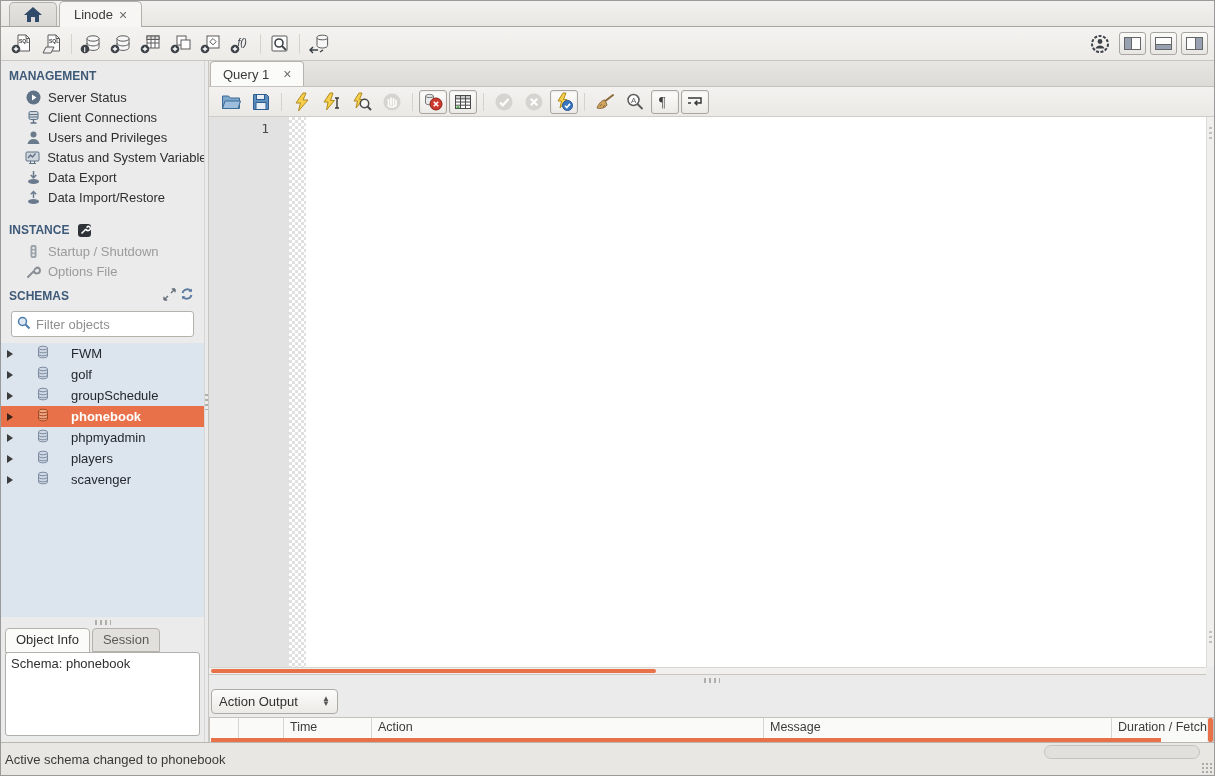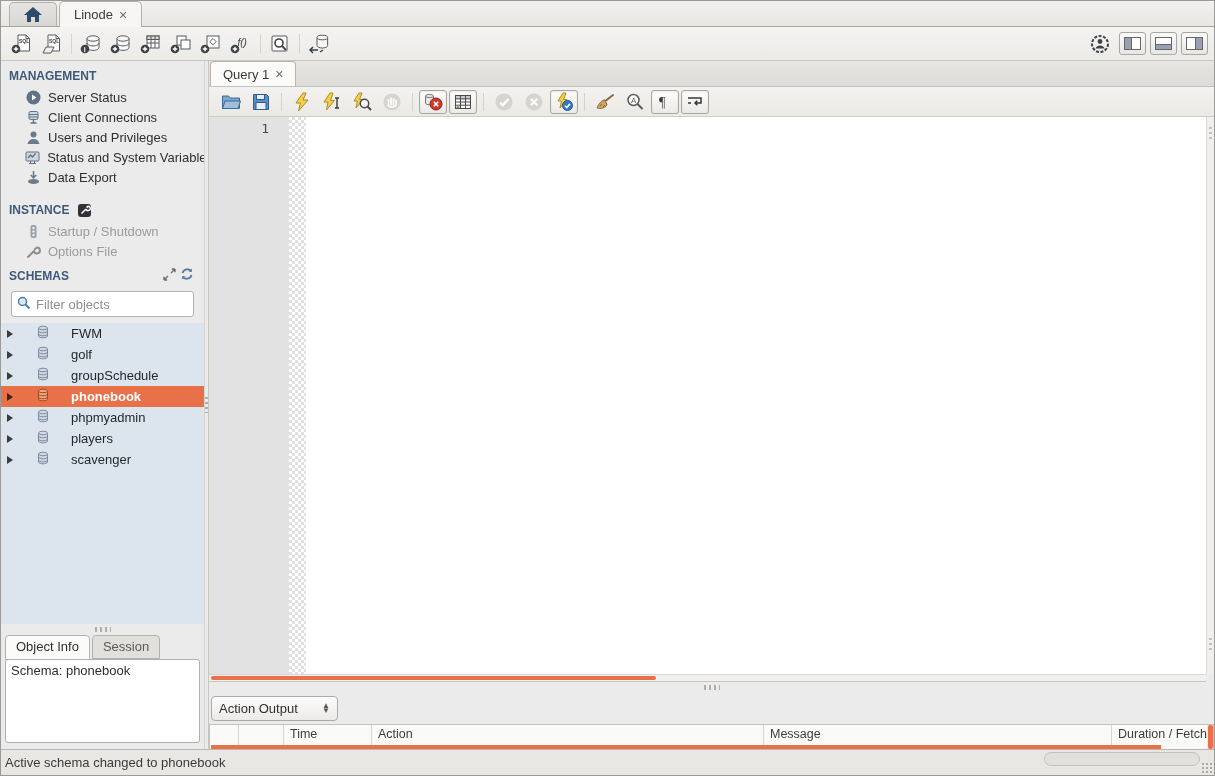--- a/index.html
+++ b/index.html
@@ -58,21 +58,21 @@
   .info-tab.active { background:#fbfbfa; color:#2f2f2f; position:relative; top:1px; padding-bottom:5px; }
   .info-box { flex:none; height:84px; margin:0 4px 6px 4px; background:#fff; border:1px solid #b2afab; border-radius:3px; padding:3px 5px; font-size:13px; color:#2f2f2f; }
 
   
   .vsplit { width:5px; flex:none; background:#ebebeb; border-left:1px solid #d8d6d2; border-right:1px solid #c9c6c2; display:flex; align-items:center; justify-content:center; }
   .grip-dots-v { width:3px; height:16px; background:repeating-linear-gradient(#b0aeab 0 2px,transparent 2px 5px); }
 
   
   .main { flex:1; display:flex; flex-direction:column; min-width:0; min-height:0; background:#ebebeb; }
   .qtabs { height:26px; background:linear-gradient(#e8e6e3,#dddbd7); border-bottom:1px solid #c6c3bf; display:flex; align-items:flex-end; flex:none; }
-  .qtab { height:25px; display:flex; align-items:center; gap:6px; padding:12px 12px; background:#fbfbfa; border:1px solid #b7b4b0; border-bottom:none; border-radius:4px 4px 0 0; margin-left:1px; font-size:13px; color:#3a3a3a; }
+  .qtab { height:25px; display:flex; align-items:center; gap:14px; padding:12px 12px; background:#fbfbfa; border:1px solid #b7b4b0; border-bottom:none; border-radius:4px 4px 0 0; margin-left:1px; font-size:13px; color:#3a3a3a; }
 
   .etoolbar { height:30px; background:linear-gradient(#f3f2f0,#ebe9e6); border-bottom:1px solid #cfccc8; display:flex; align-items:center; padding:0 8px; gap:2px; flex:none; }
   .ebi { width:28px; height:24px; display:inline-flex; align-items:center; justify-content:center; }
   .ebi.pressed { border:1px solid #a9a6a2; border-radius:3px; background:linear-gradient(#fdfdfc,#eceae7); box-shadow:inset 0 1px 2px rgba(0,0,0,.08); }
   .e-sep { width:1px; height:18px; background:#d6d3cf; margin:0 4px; }
 
   .editor-row { flex:1; display:flex; min-height:0; background:#fff; }
   .gutter { width:80px; flex:none; background:#e2e2e2; text-align:right; padding:4px 20px 0 0; font-family:"DejaVu Sans Mono",monospace; font-size:13px; color:#4c4c4c; }
   .fold-strip { width:17px; flex:none; background-image:linear-gradient(45deg,#e0e0e0 25%,transparent 25%,transparent 75%,#e0e0e0 75%),linear-gradient(45deg,#e0e0e0 25%,transparent 25%,transparent 75%,#e0e0e0 75%); background-size:6px 6px; background-position:0 0,3px 3px; background-color:#fff; }
   .code-area { flex:1; background:#fff; }
@@ -90,21 +90,21 @@
   .out-top { height:32px; display:flex; align-items:center; padding-left:2px; flex:none; }
   .out-select { height:25px; min-width:127px; border:1px solid #aeaba7; border-radius:4px; background:linear-gradient(#fcfcfb,#eceae7); display:flex; align-items:center; padding:0 7px; gap:10px; font-size:13px; color:#2f2f2f; }
   .spin { display:flex; flex-direction:column; line-height:5px; font-size:8px; color:#555; margin-left:auto; }
   .out-grid { flex:1; background:#fafaf9; border:1px solid #c5c2be; border-bottom:none; position:relative; display:flex; overflow:hidden; }
   .oh-cell { border-right:1px solid #d8d6d3; font-size:12.5px; color:#3c3c3c; padding:2px 4px 0 6px; white-space:nowrap; overflow:hidden; }
   .orange-line { position:absolute; left:1px; bottom:0; height:4px; width:950px; background:#e8714a; }
   .out-vscroll { position:absolute; right:0; top:0; bottom:0; width:6px; background:#eceae7; }
   .out-vthumb { position:absolute; right:0; top:0; width:5px; height:100%; background:#e8714a; border-radius:2px; }
 
   
-  .statusbar { height:26px; flex:none; background:#e9e7e4; border-top:1px solid #b9b6b2; display:flex; align-items:center; padding:0 4px; font-size:13px; color:#3a3a3a; position:relative; }
+  .statusbar { height:33px; flex:none; background:#e9e7e4; border-top:1px solid #b9b6b2; display:flex; align-items:center; padding:0 4px; font-size:13px; color:#3a3a3a; position:relative; }
   .status-pill { position:absolute; right:14px; top:2px; width:156px; height:14px; border:1px solid #c6c3bf; border-radius:8px; background:#e2e0dd; }
   .corner-grip { position:absolute; right:1px; bottom:1px; width:12px; height:12px; background-image:radial-gradient(#adaaa6 1px,transparent 1.2px); background-size:4px 4px; }
 </style>
 </head>
 <body>
 
 <div class="app">
 
   <div class="tabbar">
     <div class="conn-tab">
@@ -294,20 +294,29 @@
       </div>
       <div class="side-item">
         <span class="ic">
             <svg width="15" height="15" viewBox="0 0 15 15">
               <path d="M7.5 1v6.5M4.8 5l2.7 2.8L10.2 5" stroke="#6b7b8d" stroke-width="1.5" fill="none"></path>
               <ellipse cx="7.5" cy="11.5" rx="5.5" ry="2.6" fill="#6b7b8d"></ellipse>
             </svg>
           </span>
         <span class="t">Data Export</span>
       </div>
+      <div class="side-item">
+        <span class="ic">
+            <svg width="15" height="15" viewBox="0 0 15 15">
+              <path d="M7.5 8V1.5M4.8 4.2L7.5 1.5l2.7 2.7" stroke="#6b7b8d" stroke-width="1.5" fill="none"></path>
+              <ellipse cx="7.5" cy="11.5" rx="5.5" ry="2.6" fill="#6b7b8d"></ellipse>
+            </svg>
+          </span>
+        <span class="t">Data Import/Restore</span>
+      </div>
 
       <div class="sec-title" style="margin-top:8px;">
         <span>INSTANCE</span>
         <span class="mini-ic">
             <svg width="13" height="13" viewBox="0 0 13 13">
               <rect x="0" y="0" width="13" height="13" rx="3" fill="#2f3338"></rect>
               <path d="M3.5 9.5L8 5m0 0a2.2 2.2 0 1 0 2-2.8L8.6 3.6" stroke="#fff" stroke-width="1.5" fill="none"></path>
             </svg>
           </span>
       </div>

